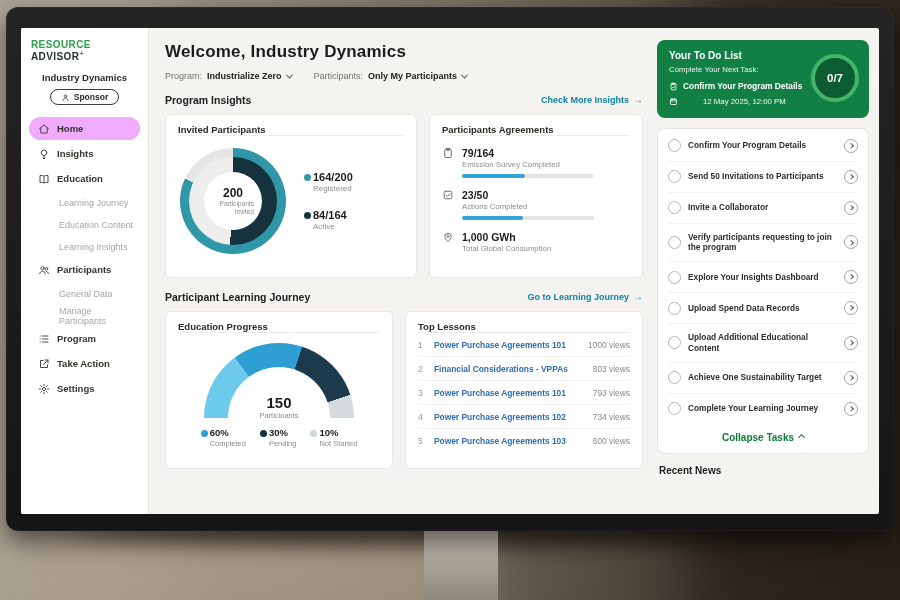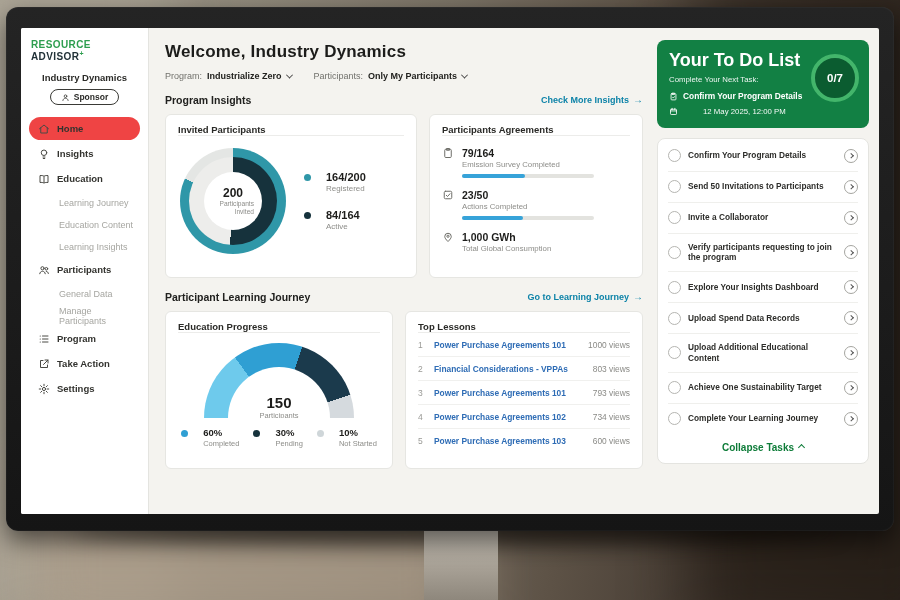--- a/index.html
+++ b/index.html
@@ -30,21 +30,21 @@
   .logo-green { color:#2e9e4f; }
   .logo-dark { color:#223238; }
   .logo-sup { color:#2e9e4f; font-size:7px; }
   .org { text-align:center; font-size:9.5px; font-weight:700; color:#2b2b28; margin-top:10px; }
   .badge-wrap { display:flex; justify-content:center; margin-top:6px;text-align:center; }
   .badge { display:flex; align-items:center; gap:4px; border:1px solid #3a3a36; border-radius:10px;
     padding:2px 10px; font-size:8.5px; font-weight:600; color:#2b2b28; cursor:pointer; background:#fff; }
   nav { margin-top:12px; }
   .nav-item { display:flex; align-items:center; gap:7px; height:23px; padding:0 9px; border-radius:12px;
     font-size:9.5px; font-weight:700; color:#33332f; cursor:pointer; margin-bottom:2px; }
-  .nav-item.active { background:#ef4444; }
+  .nav-item.active { background:#f0abfc; }
   .nav-sub { display:flex; align-items:center; height:21px; padding-left:30px; font-size:9px;
     color:#a6a6a1; cursor:pointer; margin-bottom:1px; }
   .ic { display:inline-flex; width:12px; height:12px; color:#4a4a45; flex:0 0 12px; }
   .ic svg { width:100%; height:100%; }
   .ic10 { width:9px; height:9px; flex:0 0 9px; }
   .ic-w { color:#fff; }
   .ic-g { color:#6e6e68; }
 
   
   .main { flex:1 1 auto; padding:10px 12px 0 16px; min-width:0; }
@@ -70,21 +70,21 @@
   .invited-body { display:flex; align-items:center; gap:18px; padding:12px 2px 0; }
   .donut { position:relative; width:106px; height:106px; border-radius:50%;
     background:conic-gradient(#2f97a8 0deg 295deg, #e4e6e4 295deg 360deg); }
   .donut::before { content:""; position:absolute; inset:9px; border-radius:50%;
     background:conic-gradient(#16323c 0deg 184deg, #ededeb 184deg 360deg); }
   .donut-center { position:absolute; inset:24px; border-radius:50%; background:#fff; z-index:1;
     display:flex; flex-direction:column; align-items:center; justify-content:center; text-align:right; }
   .donut-num { font-size:12px; font-weight:700; color:#1d1d1b; }
   .donut-label { font-size:6.6px; color:#8d8d89; width:42px; line-height:1.2; }
   .legend-col { display:flex; flex-direction:column; gap:16px; }
-  .leg { display:flex; gap:15px; }
+  .leg { display:flex; gap:2px; }
   .dot { width:7px; height:7px; border-radius:50%; margin-top:3px; flex:0 0 7px; }
   .dot.teal { background:#2f97a8; }
   .dot.navy { background:#16323c; }
   .dot.blue { background:#2f9fd3; }
   .dot.pale { background:#cfd6d9; }
   .leg-val { font-size:11px; font-weight:700; color:#1d1d1b; }
   .leg-lab { font-size:8px; color:#8d8d89; margin-top:1px; }
 
   
   .card.info { flex:1 1 auto; height:164px; }
@@ -112,21 +112,21 @@
   .lesson-row { display:flex; align-items:center; gap:8px; padding:6.5px 0; border-bottom:1px solid #f0f0ee; }
   .lesson-row:last-child { border-bottom:none; }
   .rank { font-size:8.5px; color:#9a9a96; width:8px; }
   .lesson-link { flex:1; font-size:8.4px; font-weight:600; color:#2e6cb5; cursor:pointer; text-decoration:none;
     white-space:nowrap; overflow:hidden; text-overflow:ellipsis; }
   .views { font-size:8.4px; color:#8a8a86; }
 
   
   .rightpanel { width:224px; flex:0 0 224px; padding:12px 10px 0 2px; display:flex; flex-direction:column; }
   .todo-green { position:relative; background:#128044; border-radius:8px; padding:10px 12px 12px; color:#fff; }
-  .todo-title { font-size:18px; font-weight:700; }
+  .todo-title { font-size:10px; font-weight:700; }
   .todo-sub { font-size:7.8px; opacity:.92; margin:4px 0 7px; }
   .todo-row { display:flex; gap:5px; align-items:center; width:140px; }
   .todo-row + .todo-row { margin-top:5px; }
   .todo-task { font-size:8.4px; font-weight:700; line-height:1.25; }
   .todo-date { font-size:7.8px; opacity:.95;margin-left:20px; }
   .ring { position:absolute; right:10px; top:14px; width:48px; height:48px; border-radius:50%;
     background:#0b5c30; border:4px solid #43b56b; color:#fff; display:flex; align-items:center; justify-content:center;
     font-size:11.5px; font-weight:700; }
   .tasks-card { background:#fff; border:1px solid #e4e4e0; border-radius:8px; padding:2px 10px 4px; margin-top:10px; }
   .task-row { display:flex; align-items:center; gap:7px; padding:8px 0; border-bottom:1px solid #efefec; cursor:pointer; }
@@ -523,16 +523,17 @@
           <span class="task-go">
               <span class="chev right"></span>
             </span>
         </div>
         <div class="collapse-row">
           <span>Collapse Tasks</span>
           <span class="chev up"></span>
         </div>
       </div>
 
+      <div class="news-title">Recent News</div>
     </aside>
 
   </div>
 </div>
 
 </body></html>

